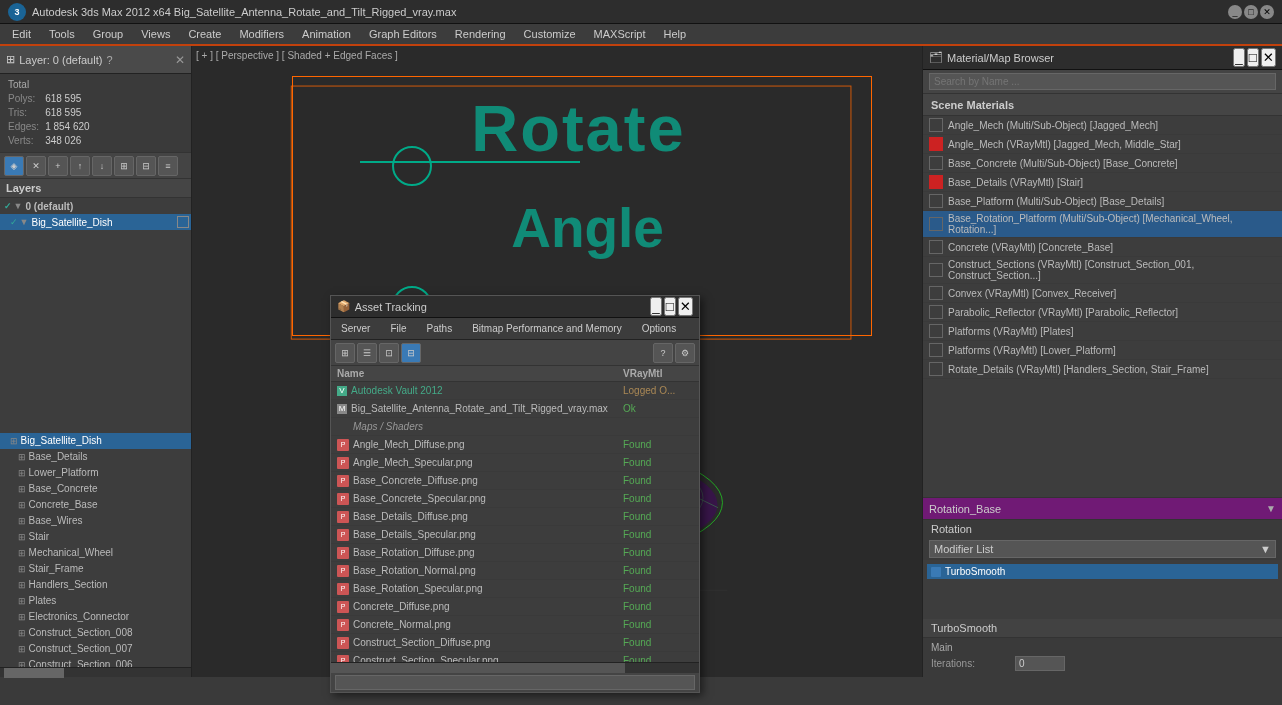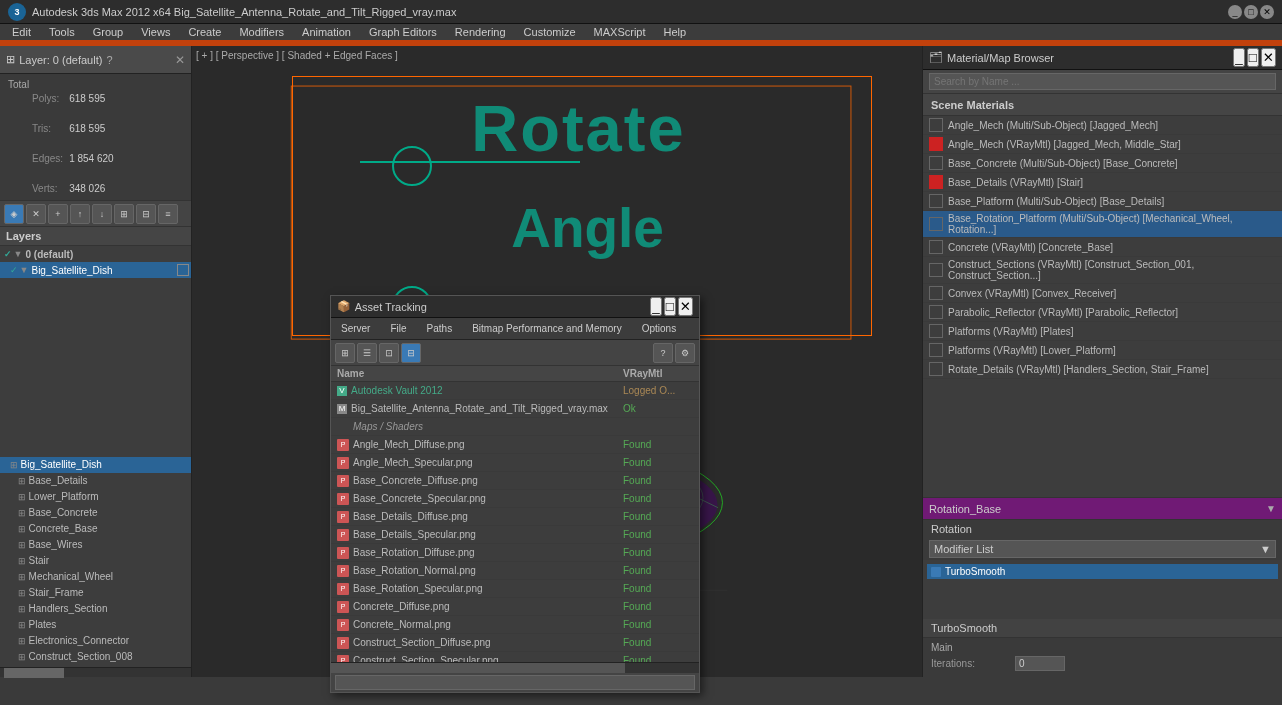--- a/index.html
+++ b/index.html
@@ -24,21 +24,21 @@
     #title-bar .win-btn.max { background: #888; }
     #title-bar .win-btn.close { background: #888; }
 
     
     #menu-bar {
       height: 22px;
       background: #3c3c3c;
       display: flex;
       align-items: center;
       padding: 0 4px;
-      border-bottom: 6px solid #c2410c;
+      border-bottom: 2px solid #c2410c;
       gap: 2px;
     }
     #menu-bar .menu-item {
       padding: 2px 8px;
       color: #ccc;
       font-size: 11px;
       cursor: pointer;
       border-radius: 2px;
     }
 
@@ -74,21 +74,21 @@
 
     
     #stats-bar {
       padding: 4px 8px;
       background: #3a3a3a;
       font-size: 10px;
       color: #aaa;
       border-bottom: 1px solid #333;
       line-height: 1.4;
     }
-    #stats-bar .stats-grid { display: grid; grid-template-columns: auto 1fr; gap: 16px 6px; margin-left: 24px; }
+    #stats-bar .stats-grid { display: grid; grid-template-columns: auto 1fr; gap: 0 6px; }
     #stats-bar .stat-label { color: #888; }
     #stats-bar .stat-val { color: #ccc; }
 
     
     #layer-tools {
       height: 26px;
       background: #444;
       display: flex;
       align-items: center;
       padding: 0 4px;

